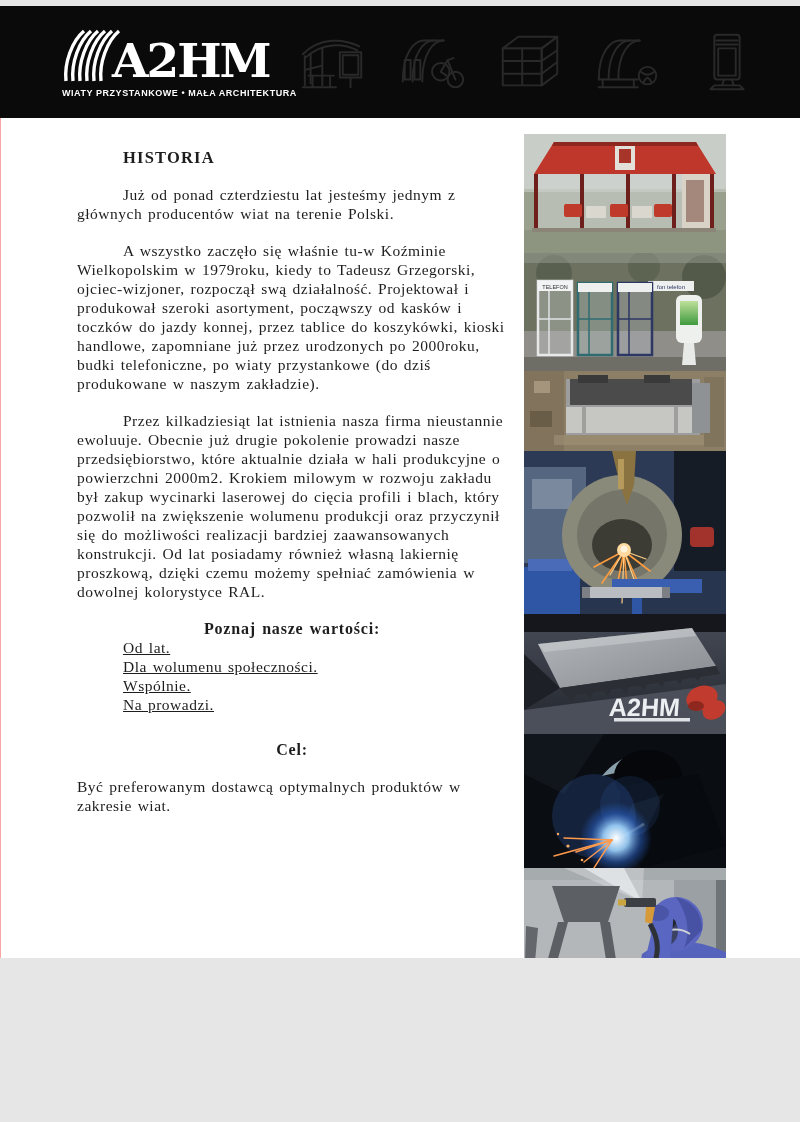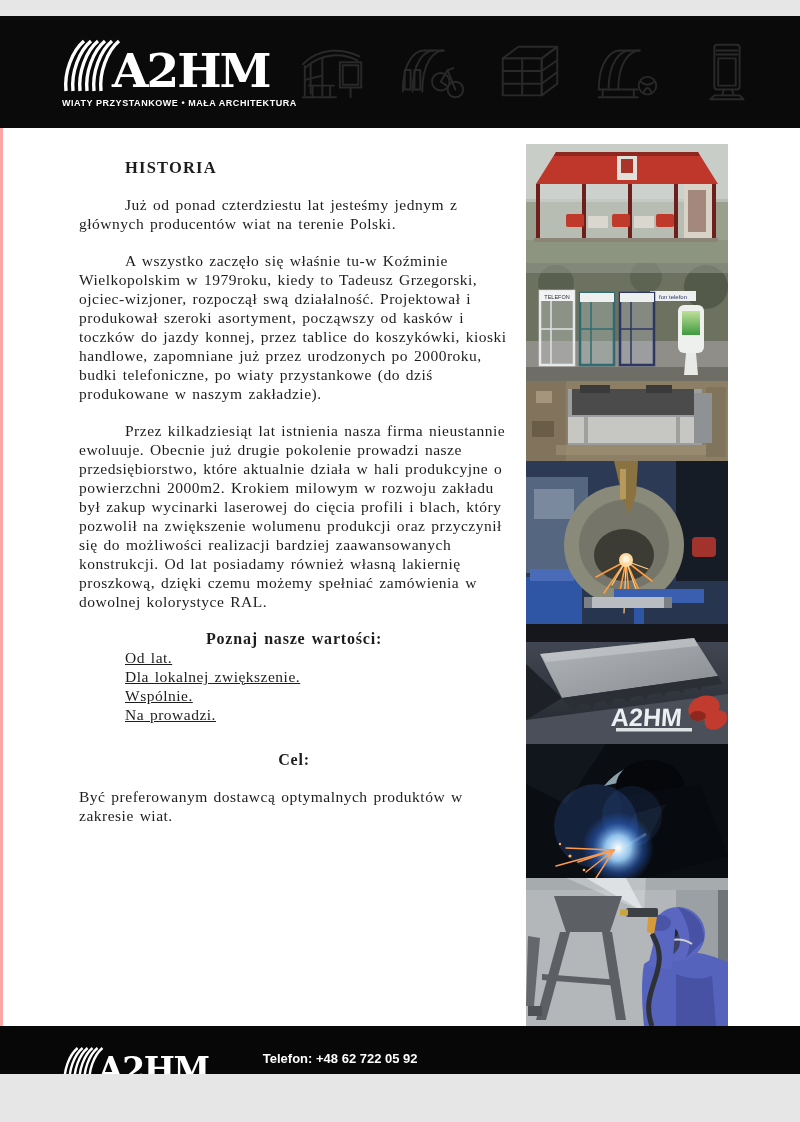--- a/index.html
+++ b/index.html
@@ -1,36 +1,36 @@
 <!DOCTYPE html>
 <html><head>
 <meta charset="utf-8">
 <style>
   html,body{margin:0;padding:0;background:#e6e6e6;}
-  .page{width:800px;height:1058px;margin:16px auto;background:#737373;position:relative;
+  .page{width:800px;height:952px;margin:6px auto;background:#737373;position:relative;
         font-family:"Liberation Serif","DejaVu Serif",serif;overflow:hidden;
         display:flex;flex-direction:column;}
   
   .topbar{height:112px;background:#0a0a0a;display:flex;align-items:center;
           padding:0 38px 0 62px;box-sizing:border-box;flex:0 0 auto;}
   .logo{display:flex;flex-direction:column;}
   .logo-row{display:flex;align-items:flex-end;}
   .logo-arcs{margin-right:-12px;}
   .logo-arcs path{stroke:#ffffff;stroke-width:3.4;fill:none;}
   .logo-text{color:#ffffff;font-family:"DejaVu Serif",serif;font-weight:bold;
              font-size:47px;line-height:0.92;letter-spacing:-2px;}
   .logo-tagline{color:#ffffff;font-family:"Liberation Sans",sans-serif;font-weight:bold;
                 font-size:9px;letter-spacing:0.55px;margin-top:5px;white-space:nowrap;}
   .footer .logo-text{font-size:33px;letter-spacing:-1.4px;}
   .footer .logo-tagline{font-size:6.8px;letter-spacing:0.4px;margin-top:4px;}
   .footer .logo-arcs{margin-right:-8px;}
   .header-icons{margin-left:auto;display:flex;gap:24px;align-items:center;}
   .picto{stroke:#292929;stroke-width:2;fill:none;stroke-linecap:round;stroke-linejoin:round;}
   
-  .content{flex:1 1 auto;display:flex;background:#ffffff;border-left:3px solid #fca5a5;
+  .content{flex:1 1 auto;display:flex;background:#ffffff;border-left:1px solid #fca5a5;
            box-sizing:border-box;}
   .text-col{width:430px;padding:30px 0 0 76px;font-size:15.5px;line-height:19px;
             letter-spacing:0.5px;word-spacing:1.5px;color:#1d1d1d;box-sizing:content-box;}
   .historia{font-size:16.5px;font-weight:bold;letter-spacing:1.2px;margin:0 0 0 46px;}
   .text-col p{margin:18px 0 0 0;}
   .indent{text-indent:46px;}
   .center-head{font-weight:bold;text-align:center;font-size:16px;margin-top:18px;
                letter-spacing:0.8px;}
   .values-list{margin:0 0 0 46px;}
   .values-list div{line-height:19px;text-decoration:underline;}
@@ -133,21 +133,21 @@
   <div class="content">
 
     <section class="text-col">
       <h1 class="historia">HISTORIA</h1>
       <p class="indent">Już od ponad czterdziestu lat jesteśmy jednym z głównych producentów wiat na terenie Polski.</p>
       <p class="indent">A wszystko zaczęło się właśnie tu-w Koźminie Wielkopolskim w 1979roku, kiedy to Tadeusz Grzegorski, ojciec-wizjoner, rozpoczął swą działalność. Projektował i produkował szeroki asortyment, począwszy od kasków i toczków do jazdy konnej, przez tablice do koszykówki, kioski handlowe, zapomniane już przez urodzonych po 2000roku, budki telefoniczne, po wiaty przystankowe (do dziś produkowane w naszym zakładzie).</p>
       <p class="indent">Przez kilkadziesiąt lat istnienia nasza firma nieustannie ewoluuje. Obecnie już drugie pokolenie prowadzi nasze przedsiębiorstwo, które aktualnie działa w hali produkcyjne o powierzchni 2000m2. Krokiem milowym w rozwoju zakładu był zakup wycinarki laserowej do cięcia profili i blach, który pozwolił na zwiększenie wolumenu produkcji oraz przyczynił się do możliwości realizacji bardziej zaawansowanych konstrukcji. Od lat posiadamy również własną lakiernię proszkową, dzięki czemu możemy spełniać zamówienia w dowolnej kolorystyce RAL.</p>
       <div class="center-head">Poznaj nasze wartości:</div>
       <div class="values-list">
         <div>Od lat.</div>
-        <div>Dla lokalnej zwiększenie.</div>
+        <div>Dla wolumenu społeczności.</div>
         <div>Wspólnie.</div>
         <div>Na prowadzi.</div>
       </div>
       <div class="center-head goal-par">Cel:</div>
       <p>Być preferowanym dostawcą optymalnych produktów w zakresie wiat.</p>
     </section>
 
     <aside class="photo-col">
 
       <figure class="photo" style="margin:0">

